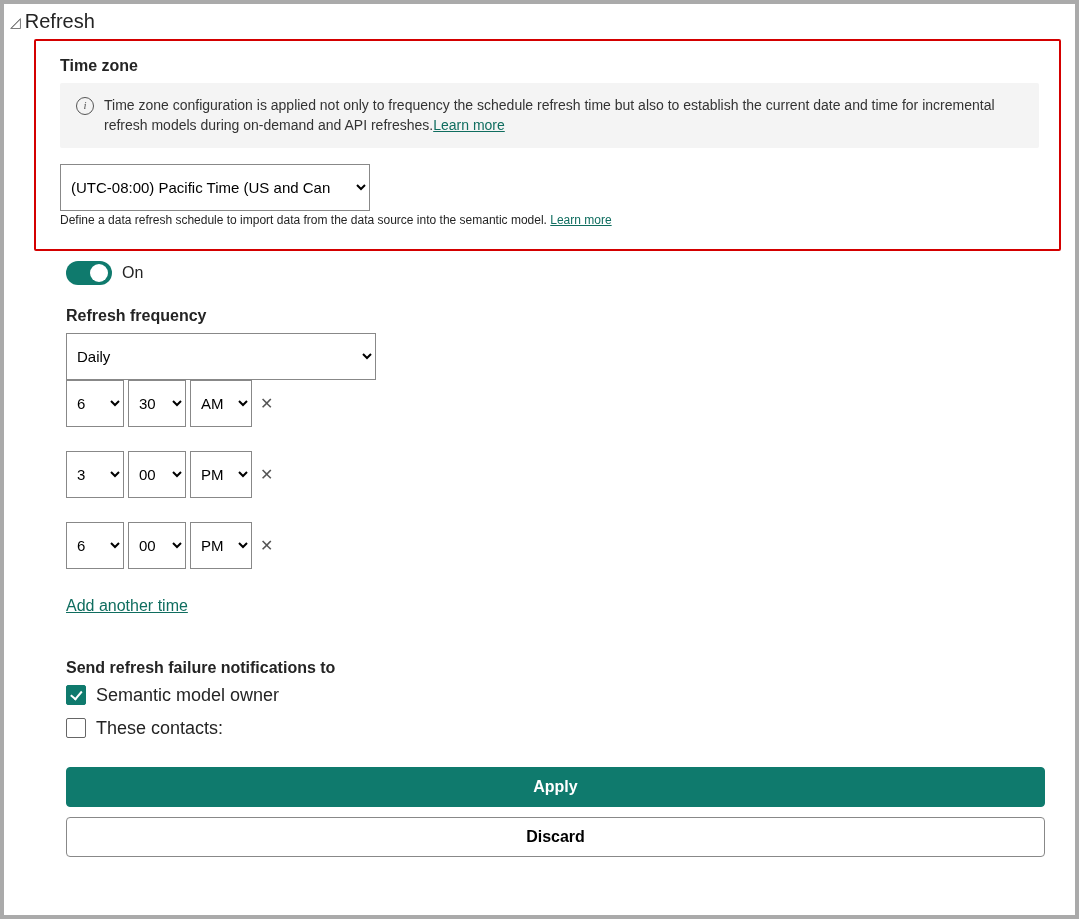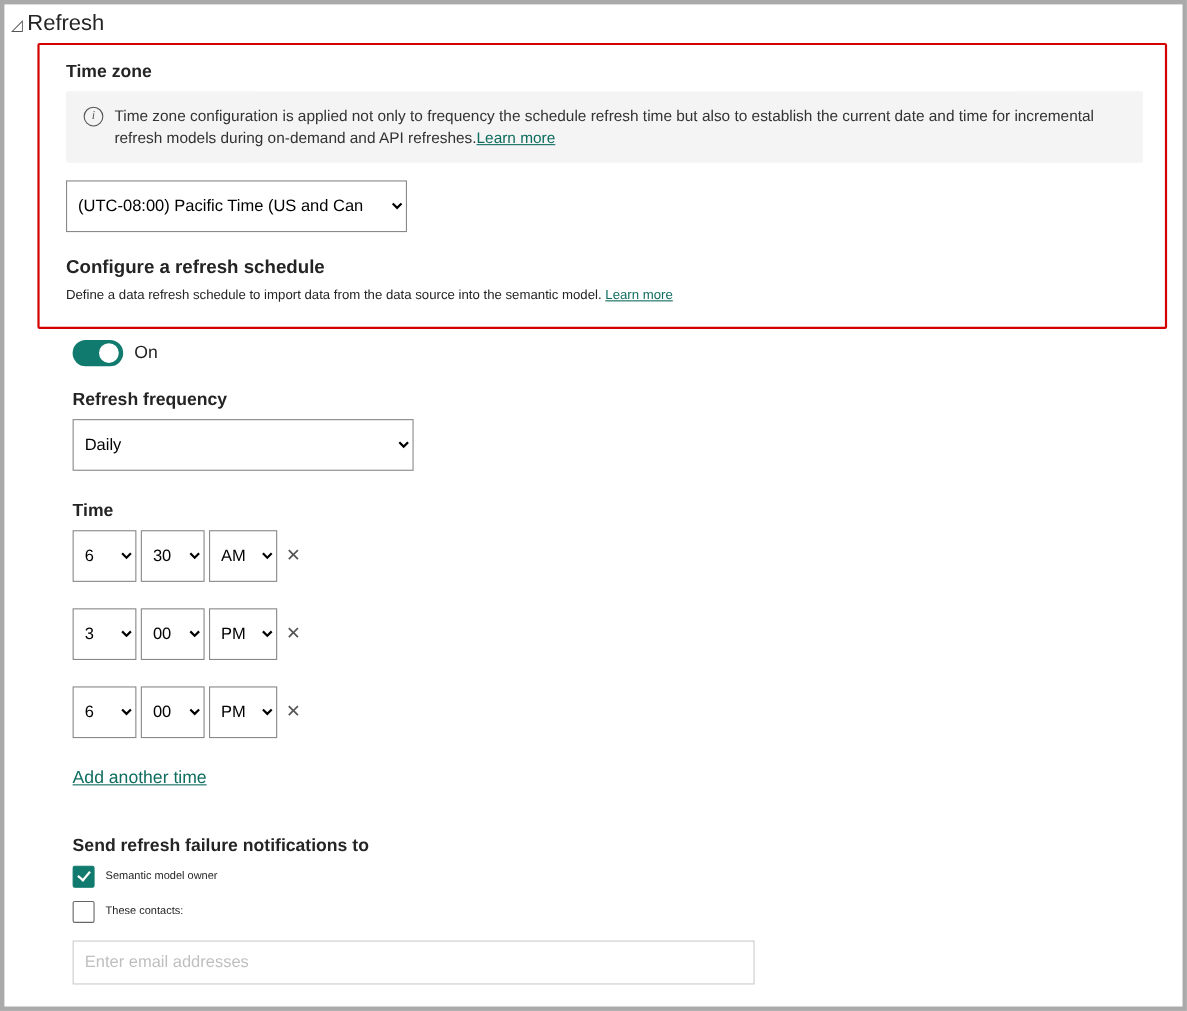--- a/index.html
+++ b/index.html
@@ -141,21 +141,21 @@
   .x-icon {
     font-size: 16px;
     color: #555;
     padding-left: 4px;
     cursor: pointer;
   }
   .check-row {
     display: flex;
     align-items: center;
     gap: 10px;
-    font-size: 10px;
+    font-size: 18px;
     margin-top: 8px;
   }
   .checkbox {
     width: 18px;
     height: 18px;
     border: 1.3px solid #666;
     border-radius: 2px;
     display: flex;
     align-items: center;
     justify-content: center;
@@ -235,42 +235,40 @@
         <div class="info-icon">i</div>
         <div>
           <span>Time zone configuration is applied not only to frequency the schedule refresh time but also to establish the current date and time for incremental refresh models during on-demand and API refreshes.</span><a href="#" class="link">Learn more</a>
         </div>
       </div>
 
       <select class="tz">
         <option>(UTC-08:00) Pacific Time (US and Can</option>
       </select>
 
-      <div class="sub-head">Configure a refresh schedule</div>
       <div class="desc-line">
         <span>Define a data refresh schedule to import data from the data source into the semantic model. </span><a href="#" class="link">Learn more</a>
       </div>
 
     </div>
 
     <div class="inner-pad">
 
       <div class="toggle-row">
         <div class="toggle">
           <div class="knob"></div>
         </div>
         <span>On</span>
       </div>
 
       <div class="field-title">Refresh frequency</div>
       <select class="freq">
         <option>Daily</option>
       </select>
 
-      <div class="field-title" style="margin-top:28px">Time</div>
 
       <div class="time-row">
         <select class="hr"><option>6</option></select>
         <select class="min"><option>30</option></select>
         <select class="ap"><option>AM</option></select>
         <span class="x-icon">✕</span>
       </div>
 
       <div class="time-row">
         <select class="hr"><option>3</option></select>
@@ -293,21 +291,20 @@
       <div class="check-row">
         <div class="checkbox checked"></div>
         <span>Semantic model owner</span>
       </div>
 
       <div class="check-row" style="margin-top:12px">
         <div class="checkbox"></div>
         <span>These contacts:</span>
       </div>
 
-      <input class="email-input" type="text" placeholder="Enter email addresses" style="">
 
       <div class="btn-row">
         <button class="btn primary">Apply</button>
         <button class="btn">Discard</button>
       </div>
 
     </div>
   </div>
 </div>
 

